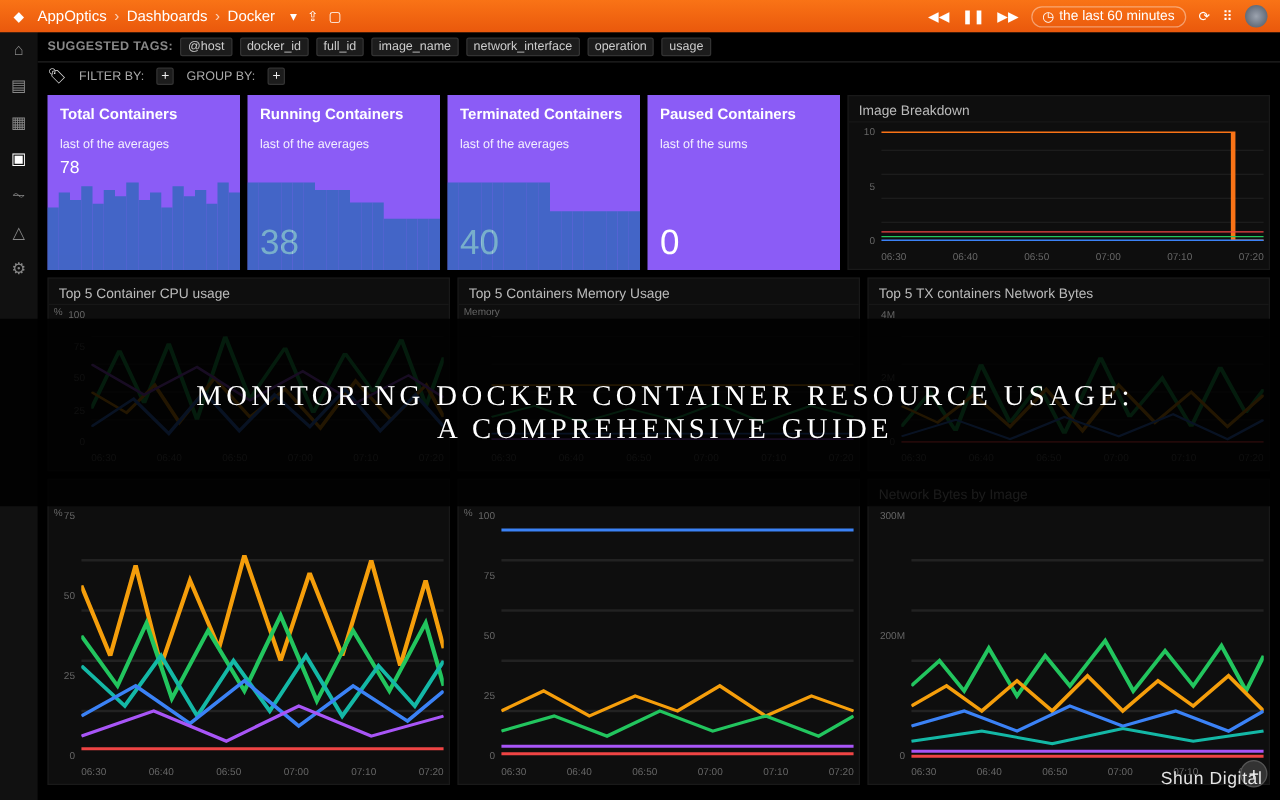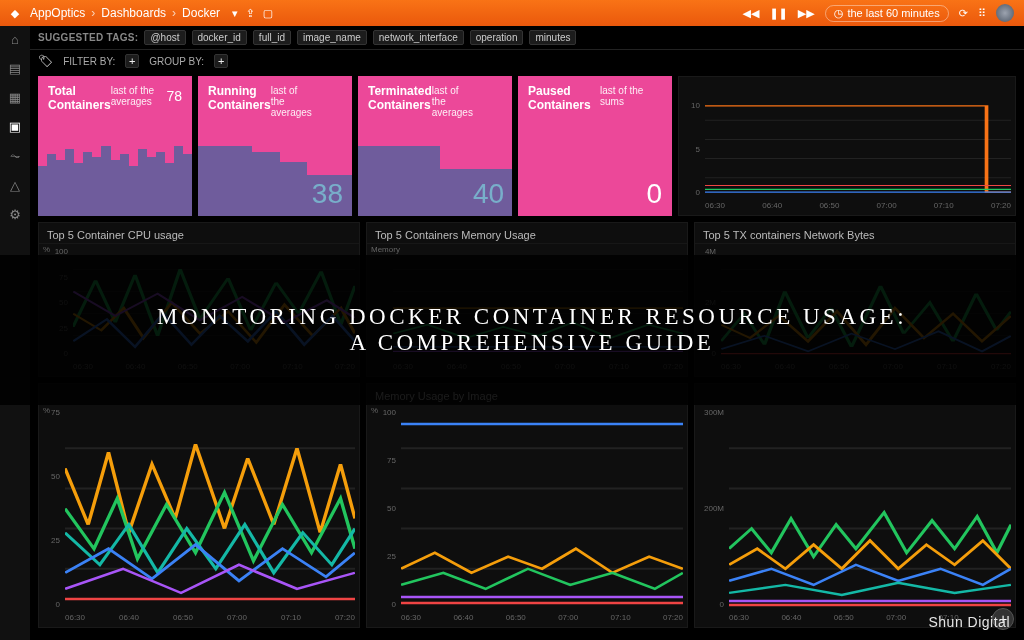--- a/index.html
+++ b/index.html
@@ -64,25 +64,25 @@
     grid-template-columns: 154px 154px 154px 154px 1fr;
     grid-template-rows: 140px 155px 1fr;
     gap:6px;
     padding:0 8px 8px;
     height:calc(100% - 54px);
   }
   .panel {
     background:#0e0e0e; border:1px solid #191919; position:relative; overflow:hidden;
   }
   .blue-card {
-    background:#ec4899; color:#fff; position:relative; padding:8px 10px;
-    display:flex; flex-direction:row;
+    background:#8b5cf6; color:#fff; position:relative; padding:8px 10px;
+    display:flex; flex-direction:column;
   }
   .blue-card .title { font-size:12px; font-weight:600; }
-  .blue-card .sub { font-size:10px; opacity:.9; margin-top:1px; }
+  .blue-card .sub { font-size:10px; opacity:.9; margin-top:12px; }
   .blue-card .big { font-size:28px; font-weight:300; margin-top:auto; line-height:1; }
   .blue-card .small { font-size:14px; margin-top:4px; }
   .blue-card .bars {
     position:absolute; left:0; right:0; bottom:0; height:70px;
     display:flex; align-items:flex-end; gap:0; opacity:.55;
   }
   .blue-card .bars div { flex:1; background:#0a6ea0; }
   .panel .ptitle {
     font-size:11px; color:#bbb; padding:6px 8px 2px; border-bottom:1px solid #171717;
   }
@@ -175,21 +175,21 @@
   <div class="main">
 
     <div class="tags-row">
       <span class="lbl">SUGGESTED TAGS:</span>
       <span class="tag">@host</span>
       <span class="tag">docker_id</span>
       <span class="tag">full_id</span>
       <span class="tag">image_name</span>
       <span class="tag">network_interface</span>
       <span class="tag">operation</span>
-      <span class="tag">minutes</span>
+      <span class="tag">usage</span>
     </div>
 
     <div class="filter-row">
       <span class="ico">🏷</span>
       <span>FILTER BY:</span>
       <span class="plus-btn">+</span>
       <span>GROUP BY:</span>
       <span class="plus-btn">+</span>
     </div>
 
@@ -286,20 +286,21 @@
             <div style="height: 0%;"></div>
             <div style="height: 0%;"></div>
             <div style="height: 0%;"></div>
             <div style="height: 0%;"></div>
             <div style="height: 0%;"></div>
             <div style="height: 0%;"></div>
           </div>
       </div>
 
       <div class="panel row1-chart">
+          <div class="ptitle">Image Breakdown</div>
           <div class="yaxis ">
             <span>10</span>
             <span>5</span>
             <span>0</span>
           </div>
           <div class="chart-body "><svg viewBox="0 0 100 100" preserveAspectRatio="none" style="width:100%;height:100%;">
               <line class="grid" x1="0" x2="100" y1="20" y2="20"></line>
               <line class="grid" x1="0" x2="100" y1="40" y2="40"></line>
               <line class="grid" x1="0" x2="100" y1="60" y2="60"></line>
               <line class="grid" x1="0" x2="100" y1="80" y2="80"></line>
@@ -428,21 +429,20 @@
             <div class="xaxis ">
               <span>06:30</span>
               <span>06:40</span>
               <span>06:50</span>
               <span>07:00</span>
               <span>07:10</span>
               <span>07:20</span>
             </div>
           </div>
         <div class="panel">
-            <div class="ptitle">Memory Usage by Image</div>
             <div class="axis-unit">%</div>
             <div class="yaxis wide">
               <span>100</span>
               <span>75</span>
               <span>50</span>
               <span>25</span>
               <span>0</span>
             </div>
             <div class="chart-body ylab"><svg viewBox="0 0 100 100" preserveAspectRatio="none" style="width:100%;height:100%;">
                 <line class="grid" x1="0" x2="100" y1="20" y2="20"></line>
@@ -458,20 +458,21 @@
             <div class="xaxis wide">
               <span>06:30</span>
               <span>06:40</span>
               <span>06:50</span>
               <span>07:00</span>
               <span>07:10</span>
               <span>07:20</span>
             </div>
           </div>
         <div class="panel">
+            <div class="ptitle">Network Bytes by Image</div>
             <div class="yaxis wide">
               <span>300M</span>
               <span>200M</span>
               <span>0</span>
             </div>
             <div class="chart-body ylab"><svg viewBox="0 0 100 100" preserveAspectRatio="none" style="width:100%;height:100%;">
                 <line class="grid" x1="0" x2="100" y1="20" y2="20"></line>
                 <line class="grid" x1="0" x2="100" y1="40" y2="40"></line>
                 <line class="grid" x1="0" x2="100" y1="60" y2="60"></line>
                 <line class="grid" x1="0" x2="100" y1="80" y2="80"></line>

